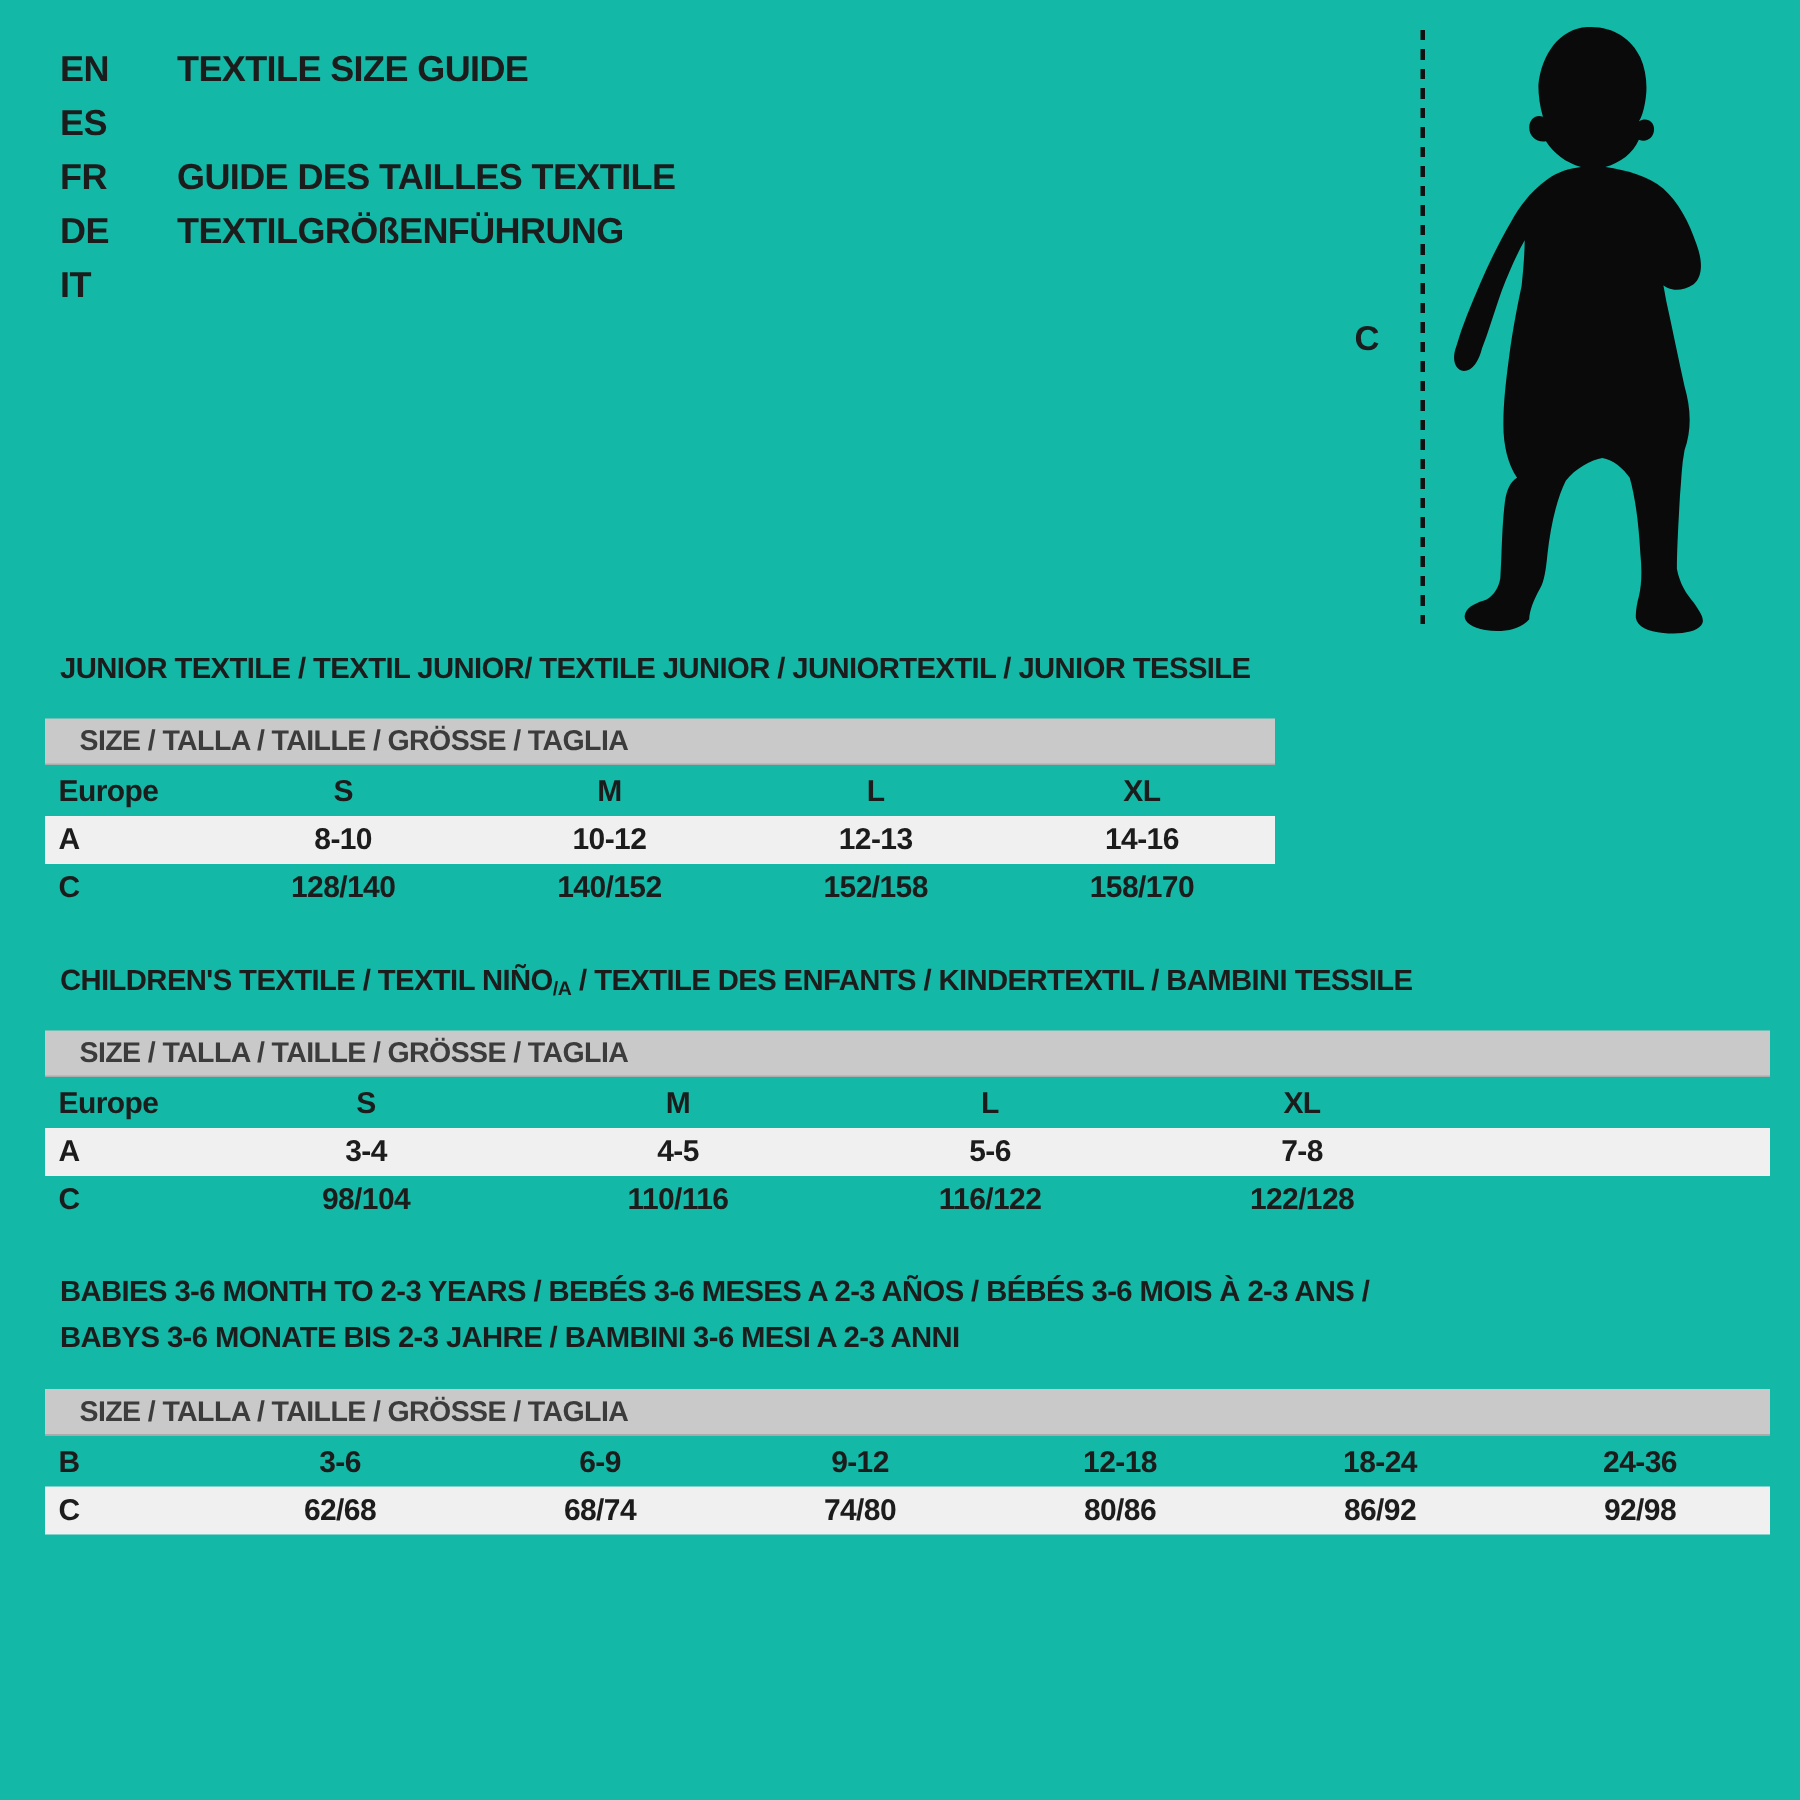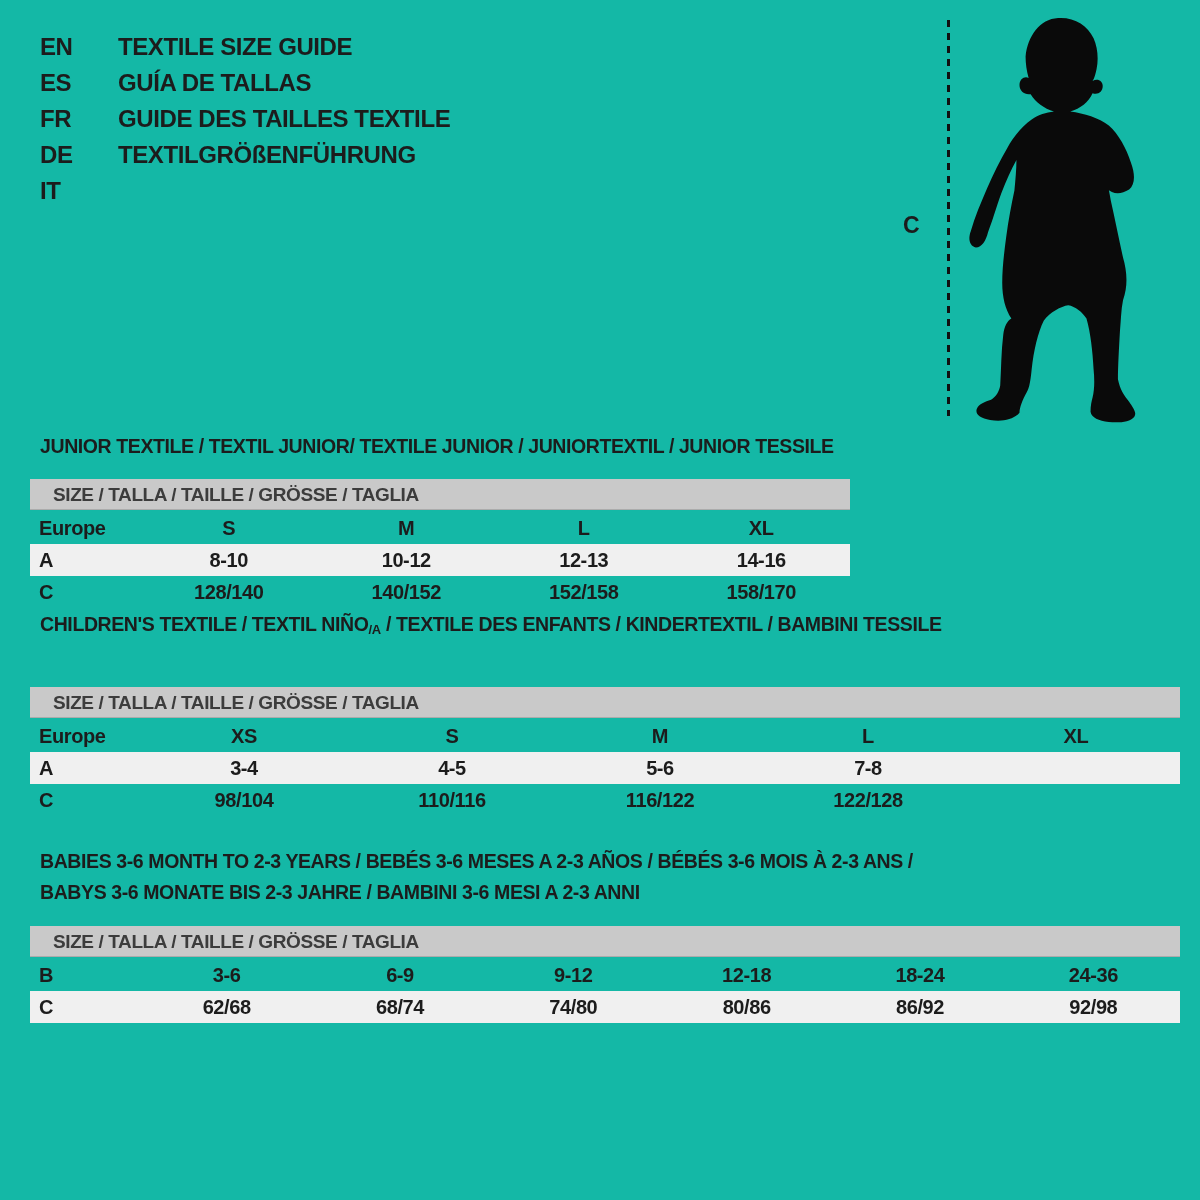--- a/index.html
+++ b/index.html
@@ -43,21 +43,20 @@
 
 <div id="canvas">
 
   <div class="lang-block">
     <div class="lang-row">
       <span>EN</span>
       <span>TEXTILE SIZE GUIDE</span>
     </div>
     <div class="lang-row">
       <span>ES</span>
-      <span>GUÍA DE TALLAS</span>
     </div>
     <div class="lang-row">
       <span>FR</span>
       <span>GUIDE DES TAILLES TEXTILE</span>
     </div>
     <div class="lang-row">
       <span>DE</span>
       <span>TEXTILGRÖßENFÜHRUNG</span>
     </div>
     <div class="lang-row">
@@ -142,28 +141,27 @@
     </div>
     <div class="trow cols-4">
       <span class="cell first">C</span>
       <span class="cell">128/140</span>
       <span class="cell">140/152</span>
       <span class="cell">152/158</span>
       <span class="cell">158/170</span>
     </div>
   </div>
 
-  <div class="sec-head" style="top:613px;text-align:center;">
+  <div class="sec-head" style="top:643px;text-align:center;">
     <span>CHILDREN'S TEXTILE / TEXTIL NIÑO</span><span class="sub-small">/A</span><span> / TEXTILE DES ENFANTS / KINDERTEXTIL / BAMBINI TESSILE</span>
   </div>
   <div class="stable" style="top:687px;width:1150px;">
     <div class="size-bar">SIZE / TALLA / TAILLE / GRÖSSE / TAGLIA</div>
     <div class="trow cols-5">
       <span class="cell first">Europe</span>
-      <span class="cell">XS</span>
       <span class="cell">S</span>
       <span class="cell">M</span>
       <span class="cell">L</span>
       <span class="cell">XL</span>
     </div>
     <div class="trow cols-5 shade">
       <span class="cell first">A</span>
       <span class="cell">3-4</span>
       <span class="cell">4-5</span>
       <span class="cell">5-6</span>

